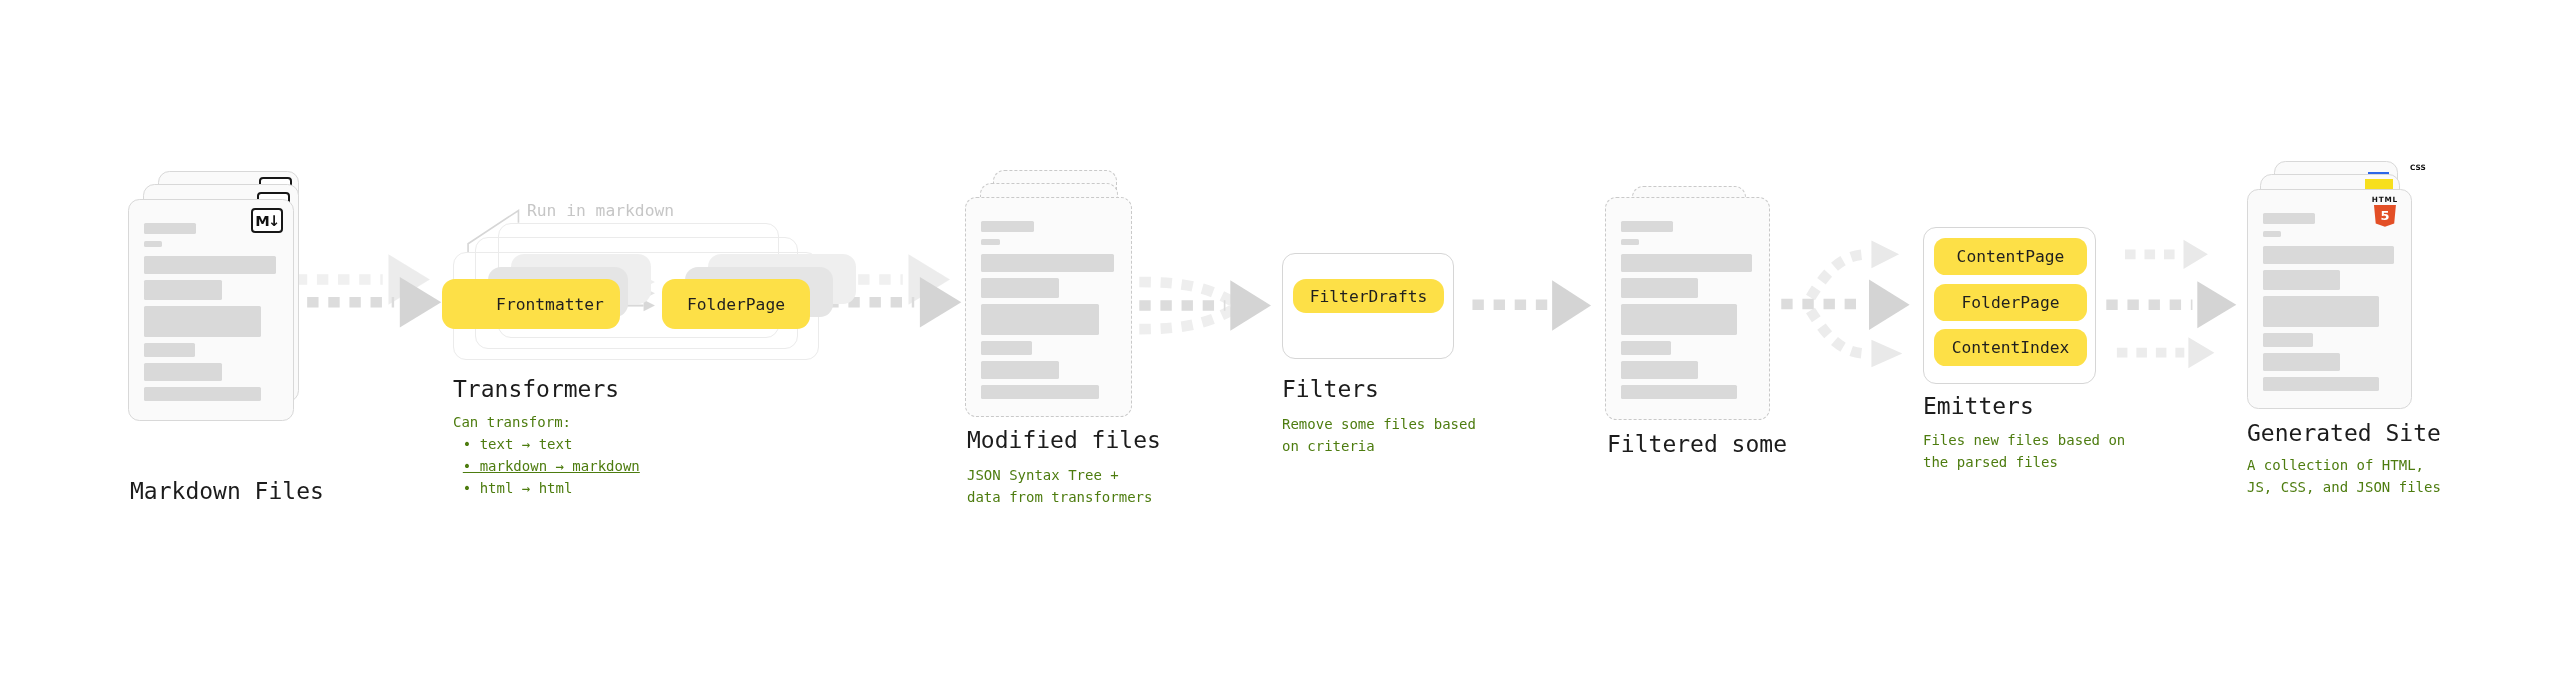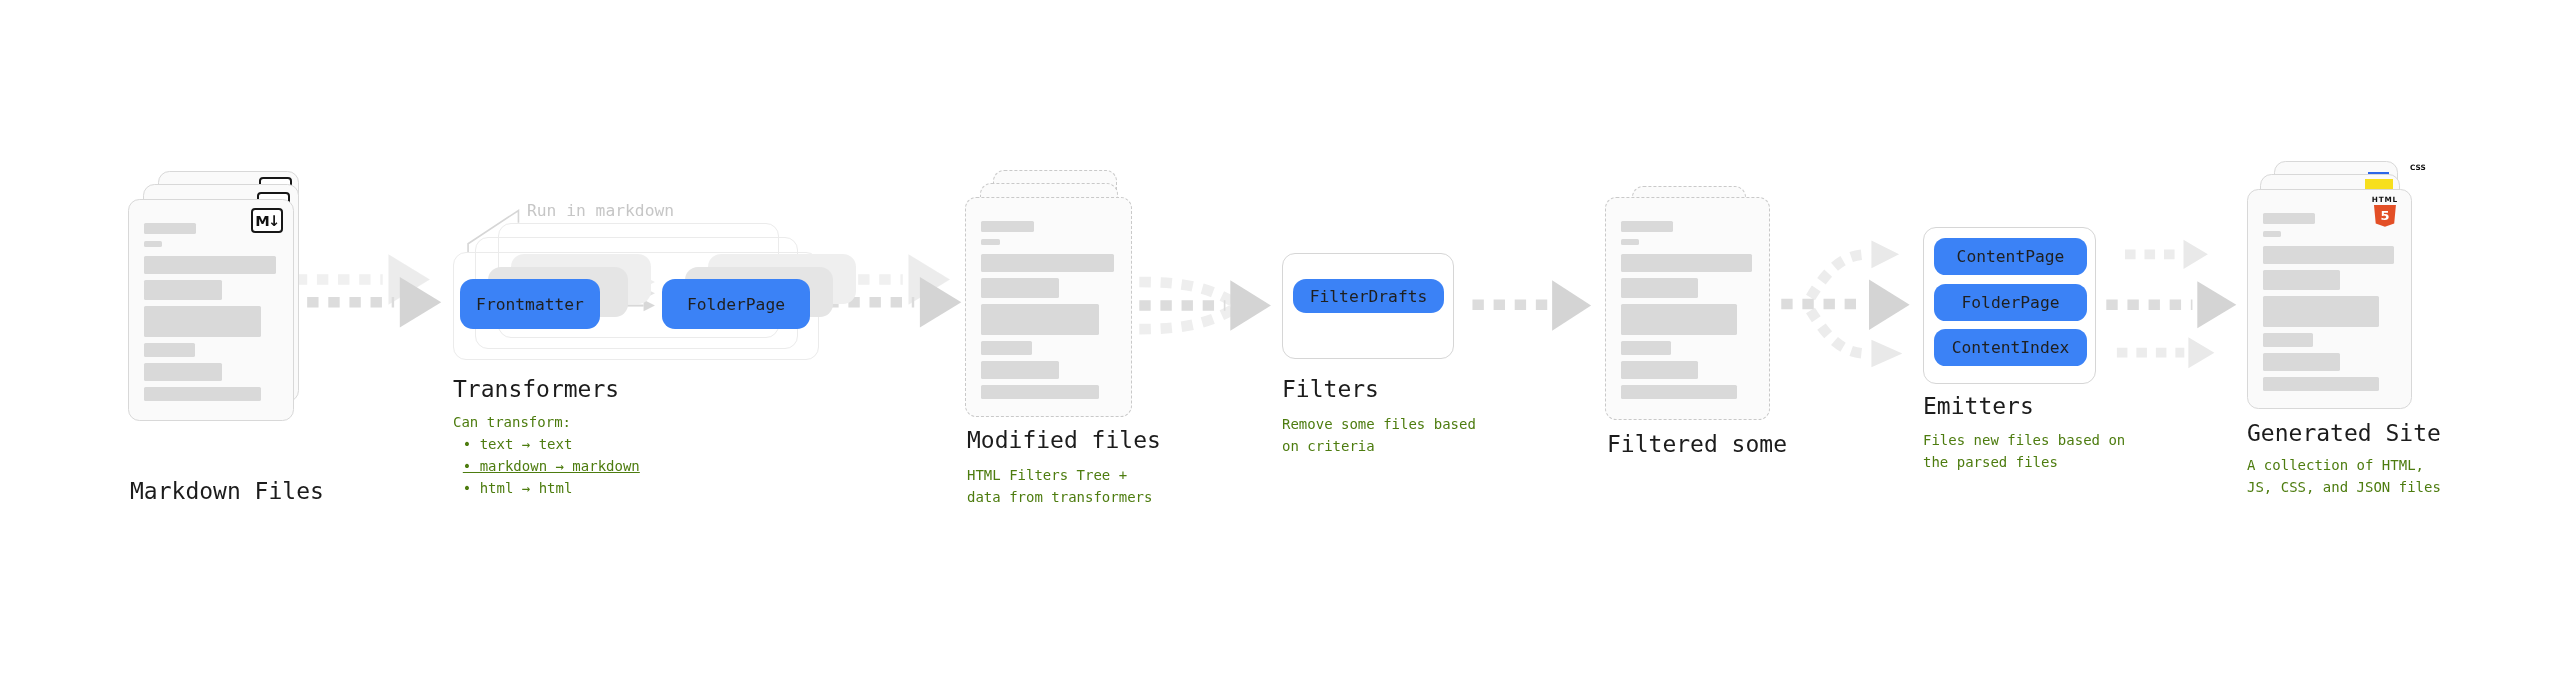--- a/index.html
+++ b/index.html
@@ -26,21 +26,21 @@
   .stage-sub{position:absolute;font-size:14px;line-height:22px;color:#4d7c0f;white-space:nowrap;}
   .bullet{padding-left:9.8px;}
   .annotation{position:absolute;font-size:16.3px;color:#c6c6c6;white-space:nowrap;}
 
   
   .frame{position:absolute;border:1.6px solid #ebebeb;border-radius:13px;box-sizing:border-box;background:transparent;}
   .box{position:absolute;border:1.6px solid #d6d6d6;border-radius:13px;box-sizing:border-box;background:#ffffff;}
 
   
   .pill{
-    position:absolute;background:#3b82f6;border-radius:13px;
+    position:absolute;background:#fde047;border-radius:13px;
     display:flex;align-items:center;justify-content:center;
     font-size:16.3px;color:#1f1f1f;white-space:nowrap;
   }
   .pill.ghost1{background:#e5e5e5;}
   .pill.ghost2{background:#efefef;}
 
   
   .badge-md{
     position:absolute;width:32.5px;height:25px;background:#ffffff;border:2.4px solid #171717;border-radius:4.1px;
     box-sizing:border-box;display:flex;align-items:center;justify-content:center;
@@ -155,21 +155,21 @@
 
   <div class="group">
     <div class="annotation" style="left:527px;top:201px;">Run in markdown</div>
 
     <div class="frame" style="left:498px;top:223px;width:281px;height:115px;"></div>
     <div class="frame" style="left:475px;top:237px;width:323px;height:112px;"></div>
     <div class="frame" style="left:453px;top:252px;width:366px;height:108px;"></div>
 
     <div class="pill ghost2" style="left:511px;top:254px;width:140px;height:50px;"></div>
     <div class="pill ghost1" style="left:488px;top:267px;width:140px;height:50px;"></div>
-    <div class="pill" style="left:460px;top:279px;width:140px;height:50px;">Frontmatter</div>
+    <div class="pill" style="left:442px;top:279px;width:140px;height:50px;padding-left:38px;">Frontmatter</div>
 
     <div class="pill ghost2" style="left:708px;top:254px;width:148px;height:50px;"></div>
     <div class="pill ghost1" style="left:685px;top:267px;width:148px;height:50px;"></div>
     <div class="pill" style="left:662px;top:279px;width:148px;height:50px;">FolderPage</div>
 
     <div class="stage-label" style="left:453px;top:375px;">Transformers</div>
     <div class="stage-sub" style="left:453px;top:411px;">Can transform:</div>
     <div class="stage-sub bullet" style="left:453px;top:433px;">• text → text</div>
     <div class="stage-sub bullet" style="left:453px;top:455px;text-decoration:underline;">• markdown → markdown</div>
     <div class="stage-sub bullet" style="left:453px;top:477px;">• html → html</div>
@@ -184,21 +184,21 @@
           <div class="bar" style="width: 14%; height: 5.7px; margin-top: 6.5px;"></div>
           <div class="bar" style="width: 98%; height: 18px; margin-top: 9px;"></div>
           <div class="bar" style="width: 58%; height: 19.5px; margin-top: 6.5px;"></div>
           <div class="bar" style="width: 87%; height: 31px; margin-top: 6.5px;"></div>
           <div class="bar" style="width: 38%; height: 14.6px; margin-top: 5.7px;"></div>
           <div class="bar" style="width: 58%; height: 18px; margin-top: 5.7px;"></div>
           <div class="bar" style="width: 87%; height: 14px; margin-top: 5.7px;"></div>
         </div>
     </div>
     <div class="stage-label" style="left:967px;top:426px;">Modified files</div>
-    <div class="stage-sub" style="left:967px;top:464px;">HTML Filters Tree +</div>
+    <div class="stage-sub" style="left:967px;top:464px;">JSON Syntax Tree +</div>
     <div class="stage-sub" style="left:967px;top:486px;">data from transformers</div>
   </div>
 
   <div class="group">
     <div class="box" style="left:1282px;top:253px;width:172px;height:106px;"></div>
     <div class="pill" style="left:1293px;top:279px;width:151px;height:34px;">FilterDrafts</div>
     <div class="stage-label" style="left:1282px;top:375px;">Filters</div>
     <div class="stage-sub" style="left:1282px;top:413px;">Remove some files based</div>
     <div class="stage-sub" style="left:1282px;top:435px;">on criteria</div>
   </div>

